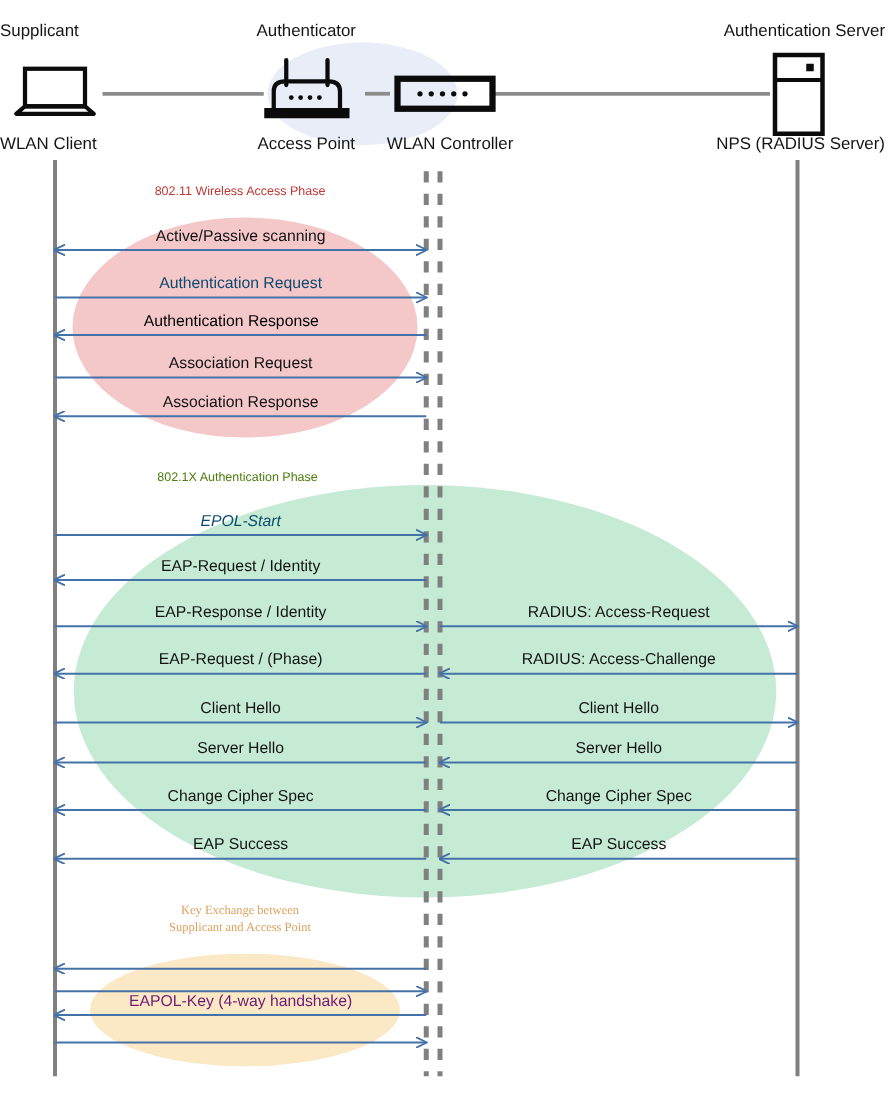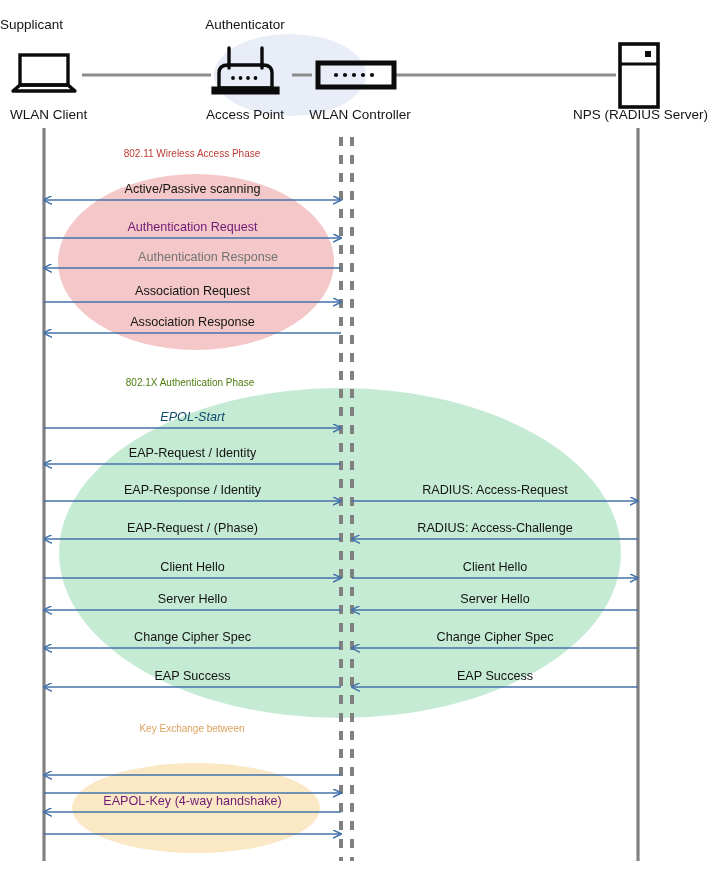--- a/index.html
+++ b/index.html
@@ -64,21 +64,21 @@
   
   .phase-title {
     position: absolute;
     font-size: 10px;
     white-space: nowrap;
     text-align: center;
     transform: translateX(-50%);
     line-height: 1.35;
     z-index: 5;
   }
-  .phase-title.two-line { white-space: normal; width: 220px; }
+  .phase-title.two-line { white-space: normal; width: 220px; font-family: Liberation Serif, serif; }
 </style>
 </head>
 <body>
 
 <div id="diagram">
 
   <svg id="ellipse-layer" class="layer-svg">
       <ellipse cx="196" cy="262" rx="138" ry="88" fill="#F4C7C9"></ellipse>
       <ellipse cx="340" cy="553" rx="281" ry="165" fill="#C6EBD5"></ellipse>
       <ellipse cx="196" cy="808" rx="124" ry="45" fill="#FBE9C6"></ellipse>
@@ -161,43 +161,46 @@
     <g>
       <rect x="620" y="44" width="38" height="63" fill="none" stroke="#0B0B0B" stroke-width="3.6"></rect>
       <line x1="620" y1="64" x2="658" y2="64" stroke="#0B0B0B" stroke-width="3.2"></line>
       <rect x="645" y="51" width="6" height="6" fill="#0B0B0B"></rect>
     </g>
   </svg>
 
   <div class="actor" style="left:0px; top:18px; width:100px; text-align:left; padding-left:0;">
     <div class="actor-role">Supplicant</div>
   </div>
-  <div class="actor" style="left:0px; top:108px; width:120px; text-align:left; padding-left:10px;">
+  <div class="actor" style="left:0px; top:108px; width:120px; text-align:left; ">
     <div class="actor-name">WLAN Client</div>
   </div>
 
   <div class="actor" style="left:185px; top:18px; width:120px;">
     <div class="actor-role">Authenticator</div>
   </div>
   <div class="actor" style="left:185px; top:108px; width:120px;">
     <div class="actor-name">Access Point</div>
   </div>
 
   <div class="actor" style="left:300px; top:108px; width:120px;">
     <div class="actor-name">WLAN Controller</div>
   </div>
 
+  <div class="actor" style="left:528px; top:18px; width:180px; text-align:right; padding-right:5px;">
+    <div class="actor-role">Authentication Server</div>
+  </div>
   <div class="actor" style="left:528px; top:108px; width:180px; text-align:right; padding-right:5px;">
     <div class="actor-name">NPS (RADIUS Server)</div>
   </div>
 
   <div id="label-layer" class="layer-svg" style="pointer-events:none;">
       <div class="msg-label" style="left: 192.5px; top: 196px; color: rgb(19, 19, 19);">Active/Passive scanning</div>
-      <div class="msg-label" style="left: 192.5px; top: 234px; color: #701a75;">Authentication Request</div>
-      <div class="msg-label" style="left: 208px; top: 264px; color: #737373;">Authentication Response</div>
+      <div class="msg-label" style="left: 192.5px; top: 234px; color: #0c4a6e;">Authentication Request</div>
+      <div class="msg-label" style="left: 185px; top: 264px; color: #000000;">Authentication Response</div>
       <div class="msg-label" style="left: 192.5px; top: 298px; color: rgb(19, 19, 19);">Association Request</div>
       <div class="msg-label" style="left: 192.5px; top: 329px; color: rgb(19, 19, 19);">Association Response</div>
       <div class="phase-title" style="left: 192px; top: 147px; color: rgb(190, 58, 54);">802.11 Wireless Access Phase</div>
       <div class="msg-label" style="left: 192.5px; top: 424px; color: #0c4a6e; font-style: italic;">EPOL-Start</div>
       <div class="msg-label" style="left: 192.5px; top: 460px; color: rgb(19, 19, 19);">EAP-Request / Identity</div>
       <div class="msg-label" style="left: 192.5px; top: 497px; color: rgb(19, 19, 19);">EAP-Response / Identity</div>
       <div class="msg-label" style="left: 495px; top: 497px; color: rgb(19, 19, 19); text-align: right;">RADIUS: Access-Request</div>
       <div class="msg-label" style="left: 192.5px; top: 535px; color: rgb(19, 19, 19);">EAP-Request / (Phase)</div>
       <div class="msg-label" style="left: 495px; top: 535px; color: rgb(19, 19, 19);">RADIUS: Access-Challenge</div>
       <div class="msg-label" style="left: 192.5px; top: 574px; color: rgb(19, 19, 19);">Client Hello</div>
@@ -205,16 +208,17 @@
       <div class="msg-label" style="left: 192.5px; top: 606px; color: rgb(19, 19, 19);">Server Hello</div>
       <div class="msg-label" style="left: 495px; top: 606px; color: rgb(19, 19, 19);">Server Hello</div>
       <div class="msg-label" style="left: 192.5px; top: 644px; color: rgb(19, 19, 19);">Change Cipher Spec</div>
       <div class="msg-label" style="left: 495px; top: 644px; color: rgb(19, 19, 19);">Change Cipher Spec</div>
       <div class="msg-label" style="left: 192.5px; top: 683px; color: rgb(19, 19, 19);">EAP Success</div>
       <div class="msg-label" style="left: 495px; top: 683px; color: rgb(19, 19, 19);">EAP Success</div>
       <div class="phase-title" style="left: 190px; top: 376px; color: #4d7c0f;">802.1X Authentication Phase</div>
       <div class="msg-label" style="left: 192.5px; top: 808px; color: #701a75;">EAPOL-Key (4-way handshake)</div>
       <div class="phase-title two-line" style="left: 192px; top: 722px; color: rgb(221, 161, 94);">
         <div>Key Exchange between</div>
+        <div>Supplicant and Access Point</div>
       </div>
     </div>
 
 </div>
 
 </body></html>

